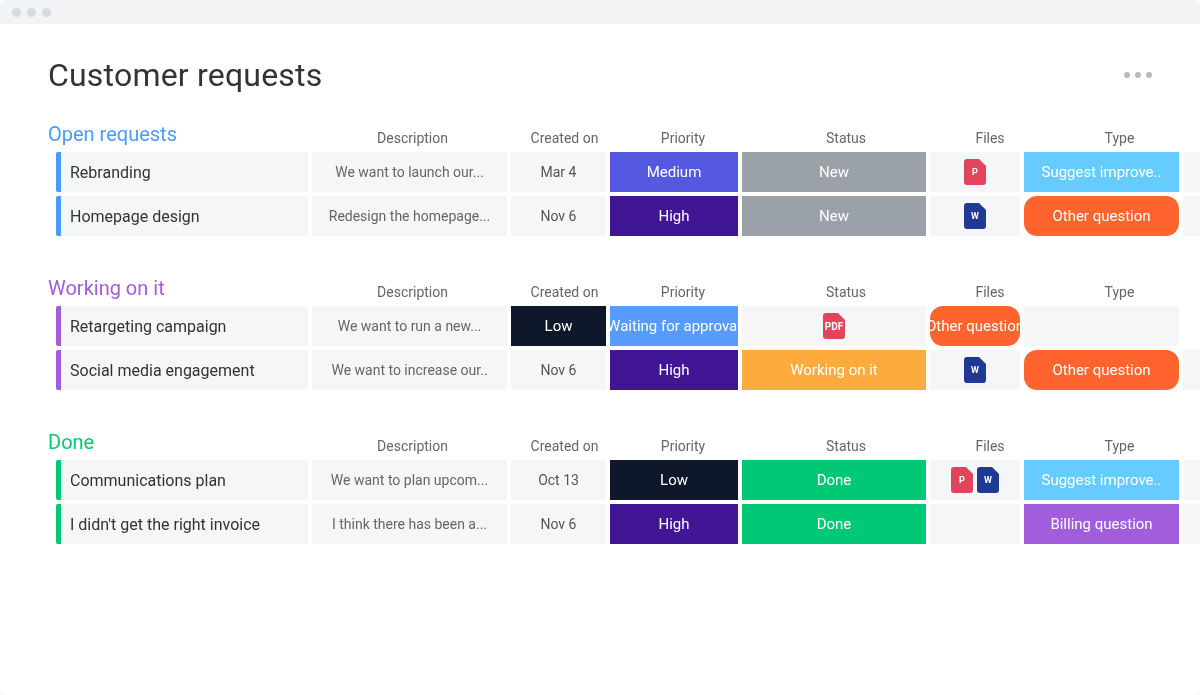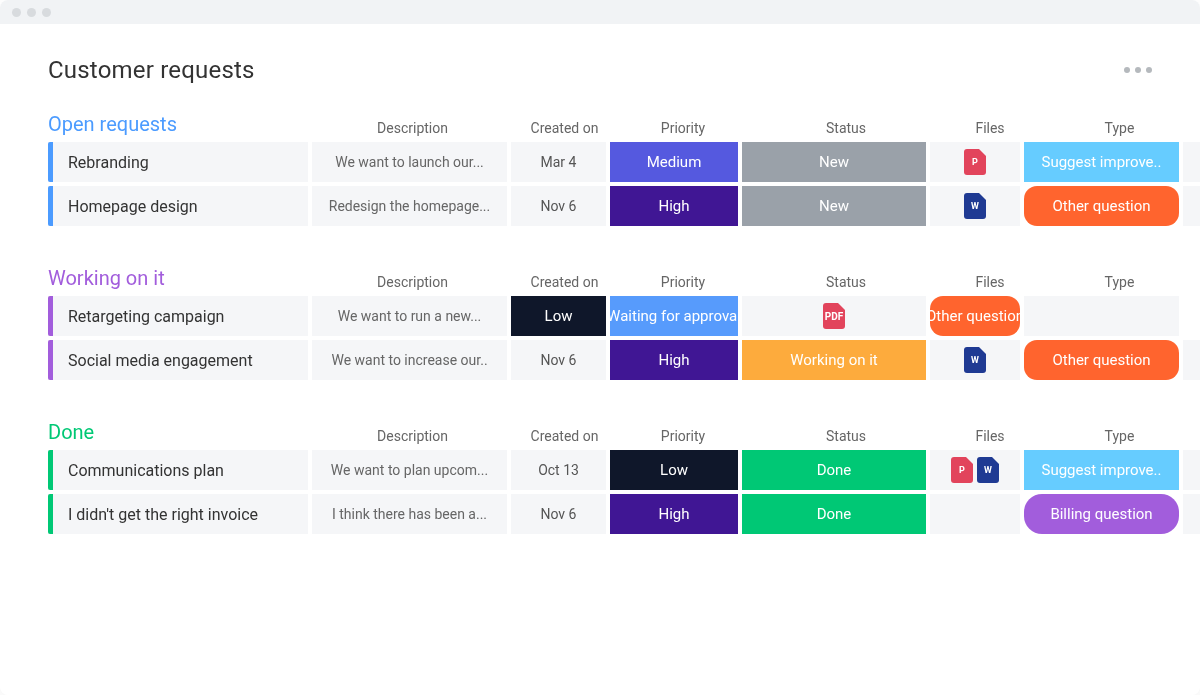--- a/index.html
+++ b/index.html
@@ -28,21 +28,21 @@
   .content {
     padding: 32px 48px 24px 48px;
   }
   .page-head {
     display: flex;
     align-items: center;
     justify-content: space-between;
     margin-bottom: 28px;
   }
   .page-title {
-    font-size: 24px;
+    font-size: 32px;
     font-weight: 400;
     color: #333;
     letter-spacing: .2px;
   }
   .more-dots {
     display: flex; gap: 5px; align-items: center;
     color: #b5b9bd;
     cursor: pointer;
   }
   .more-dots span {
@@ -91,23 +91,24 @@
     display: flex;
     align-items: center;
     justify-content: center;
     font-size: 14px;
     color: #333;
     overflow: hidden;
     white-space: nowrap;
   }
   .name-cell {
     justify-content: flex-start;
-    padding-left: 20px;
+    padding-left: 14px;
     font-size: 16px;
     position: relative;
+    margin-left: 8px;
   }
   .name-cell::before {
     content: "";
     position: absolute;
     left: 0; top: 0; bottom: 0;
     width: 5px;
     border-radius: 2px 0 0 2px;
   }
   .name-cell.blue::before   { background: #4b9bff; }
   .name-cell.purple::before { background: #a25ddc; }
@@ -125,21 +126,21 @@
   }
   .pill-medium   { background: #5559df; }
   .pill-high     { background: #401694; }
   .pill-low      { background: #0f172a; }
   .pill-new      { background: #9aa1a9; }
   .pill-wait     { background: #579bfc; }
   .pill-working  { background: #fdab3d; }
   .pill-done     { background: #00c875; }
   .type-suggest  { background: #66ccff; }
   .type-other    { background: #ff642e; border-radius: 13px; }
-  .type-billing  { background: #a25ddc; border-radius: 18px; }
+  .type-billing  { background: #a25ddc; }
 
   .files-cell { gap: 4px; }
   .file-badge {
     width: 22px; height: 26px;
     border-radius: 3px;
     position: relative;
     display: flex; align-items: center; justify-content: center;
     color: #fff;
     font-size: 9px;
     font-weight: 700;

